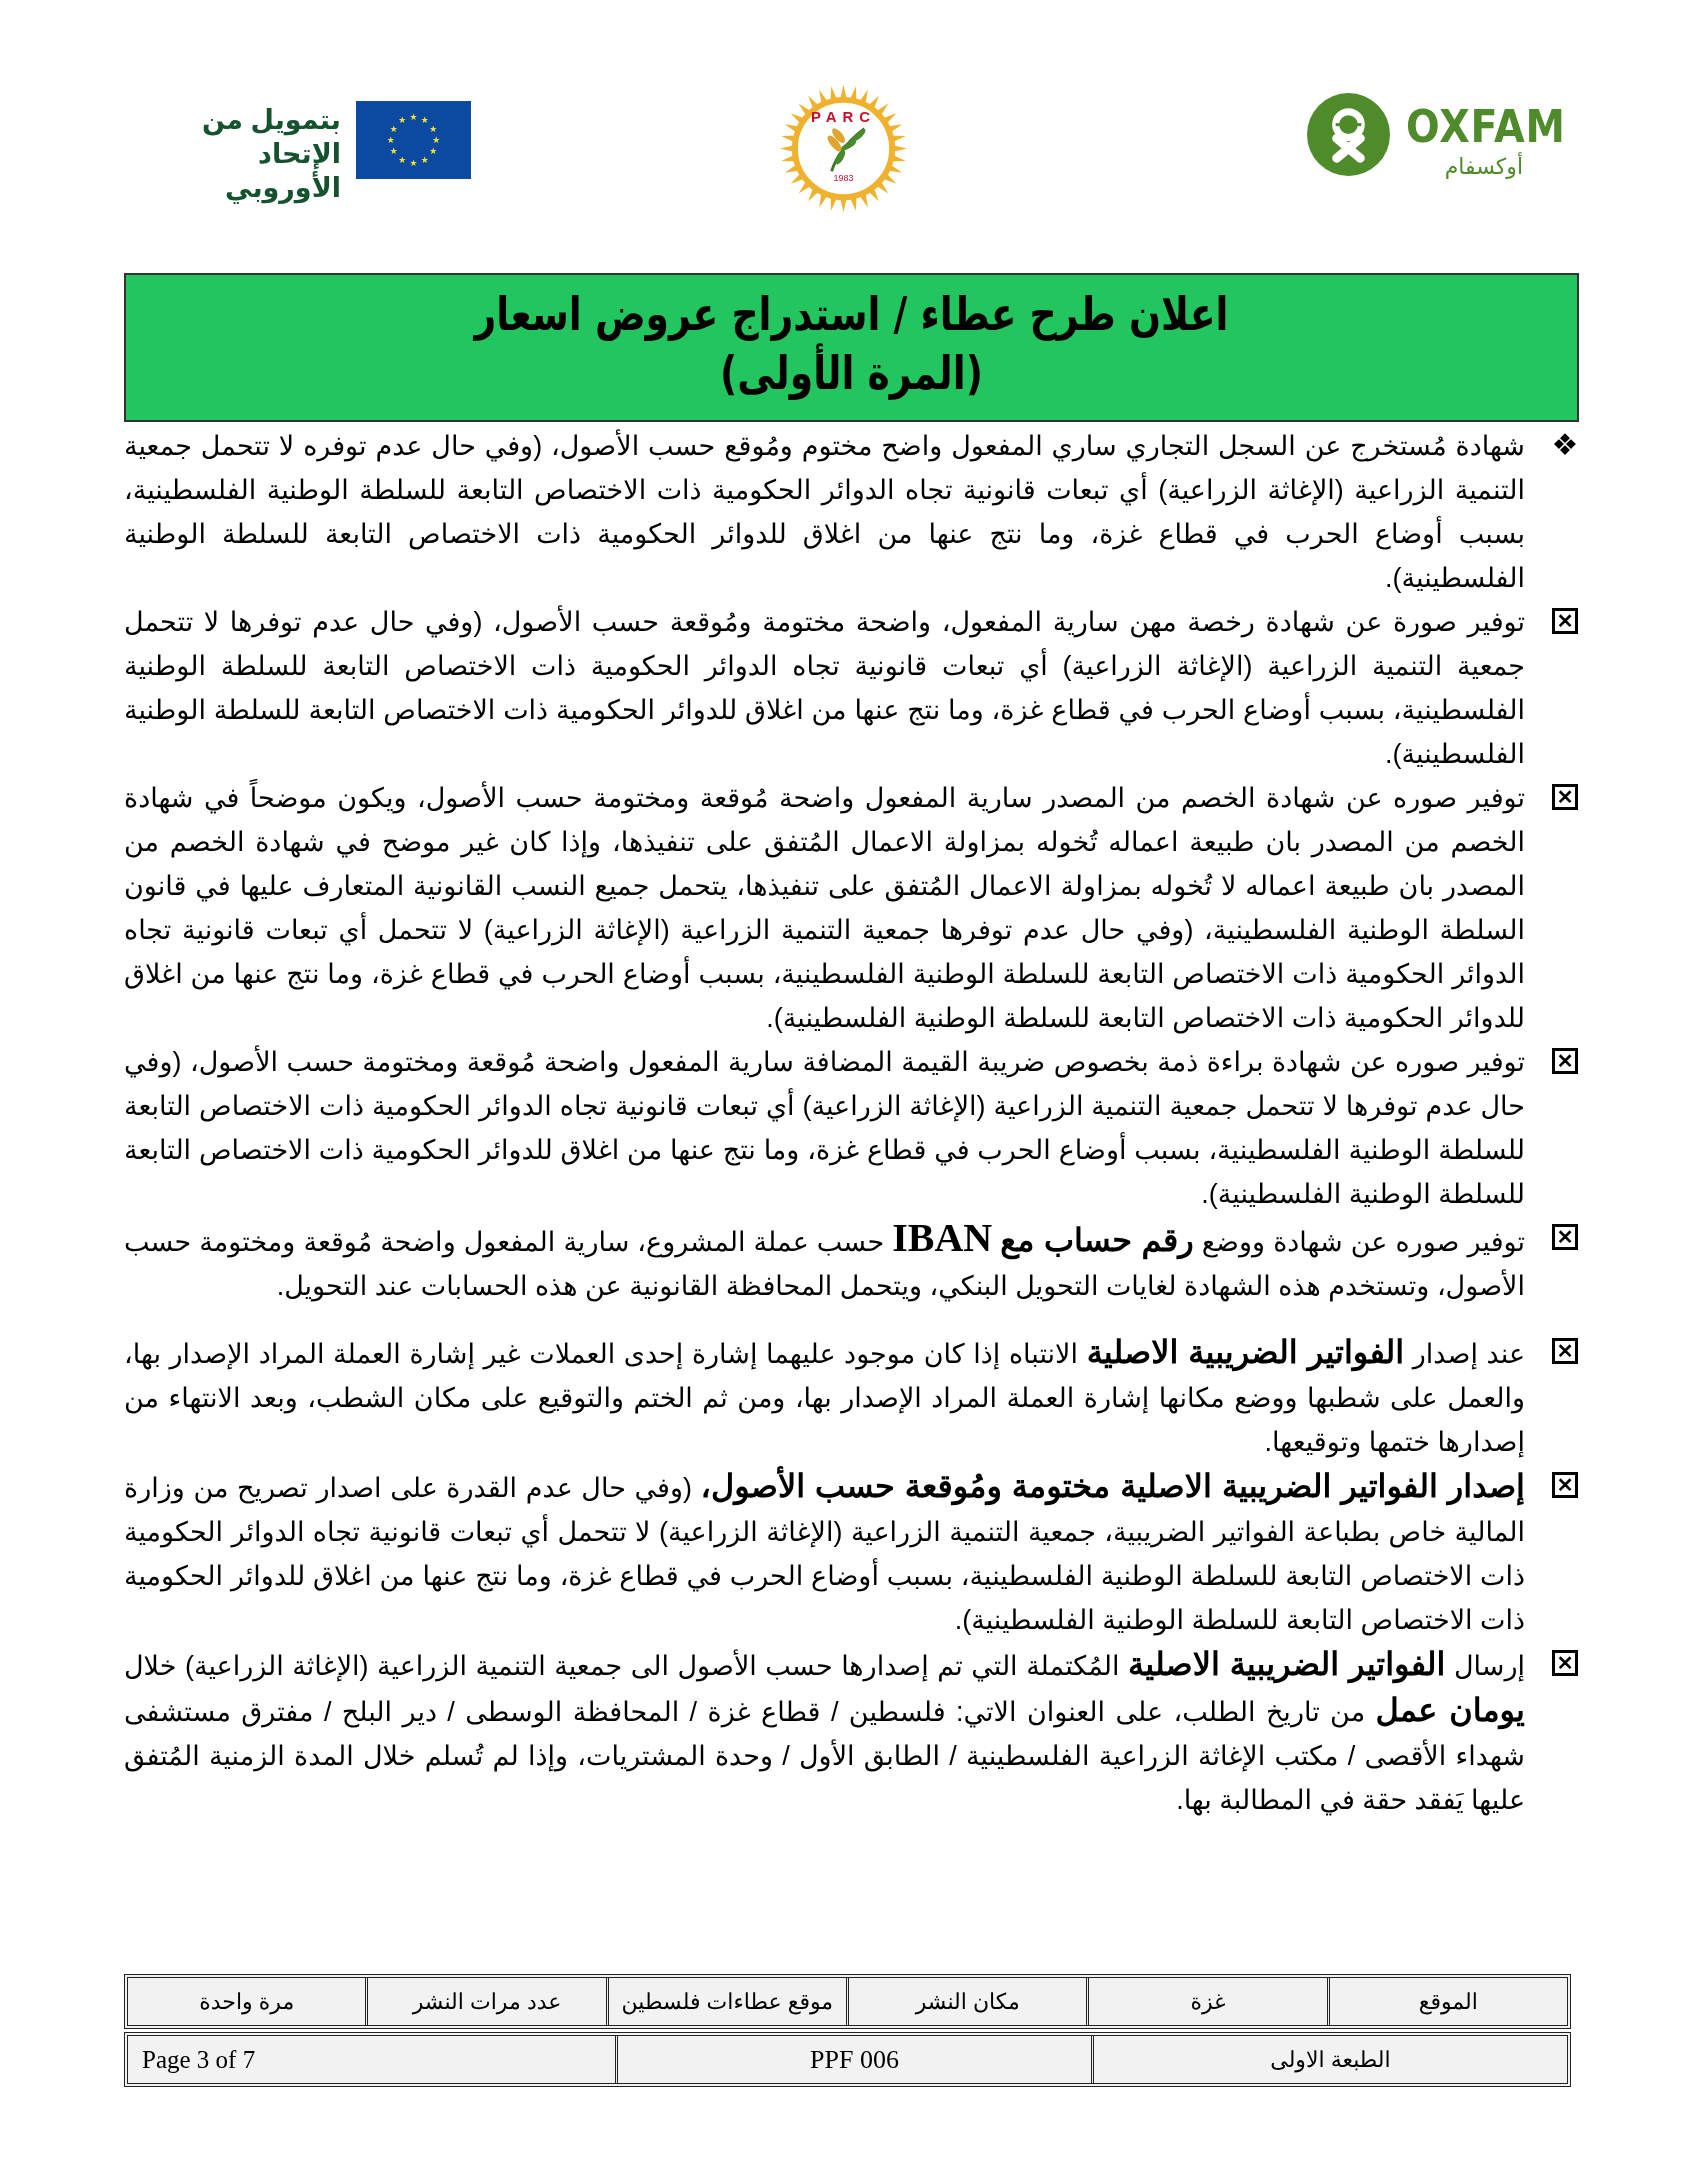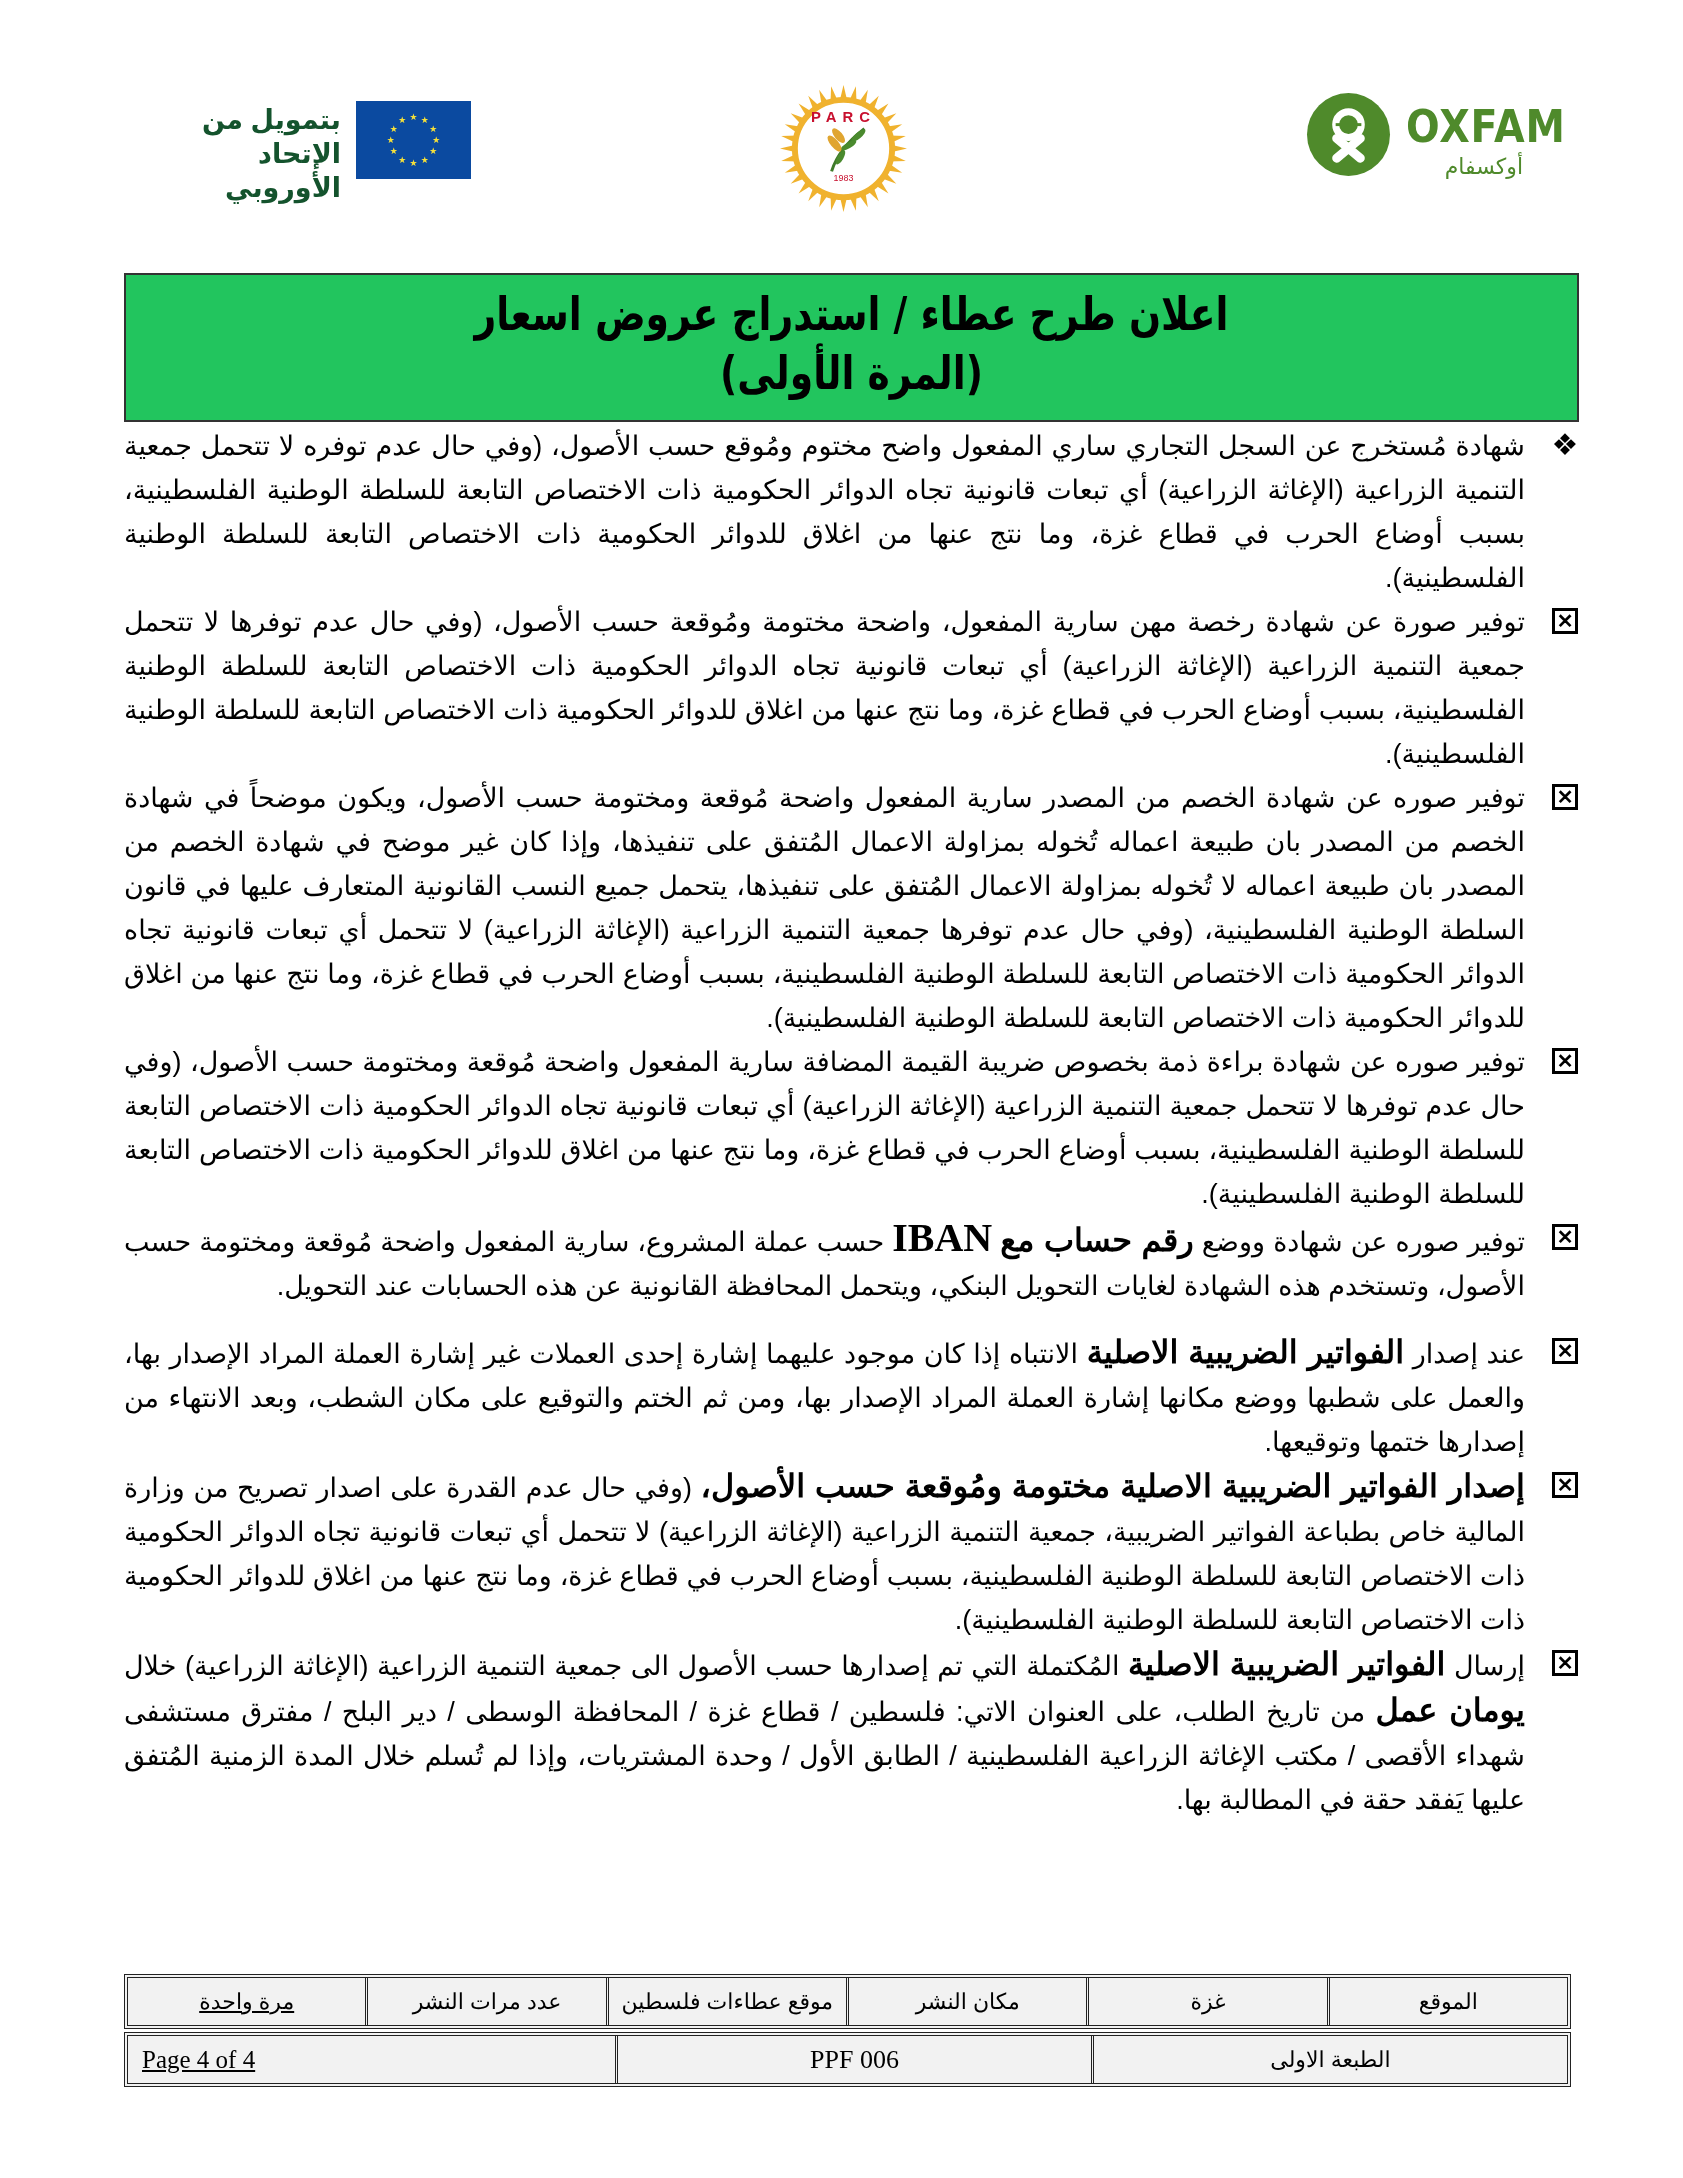--- a/index.html
+++ b/index.html
@@ -32,21 +32,21 @@
   .item b { font-weight: bold; }
   .item .big { font-size: 32px; }
   .item .iban { font-family: "Liberation Serif", serif; font-weight: bold; font-size: 40px; }
   .gap { height: 22px; }
 
   
   .foot { position: absolute; left: 124px; width: 1447px; border: 3px double #222; border-width: 4px; background: #f2f2f2; box-sizing: border-box; display: flex; direction: rtl; }
   .foot1 { top: 1974px; height: 55px; }
   .foot2 { top: 2032px; height: 55px; }
   .foot .cell { border-left: 3px double #222; display: flex; align-items: center; justify-content: center; font-size: 22px; font-family: "Liberation Sans", sans-serif; }
-  .foot .cell:last-child { border-left: none; text-decoration: underline; }
+  .foot .cell:last-child { border-left: none; }
   .foot1 .cell { width: 16.666%; }
   .foot2 .cell { width: 33.333%; }
   .foot2 .cell.page { justify-content: flex-start; padding-left: 14px; font-family: "Liberation Serif", serif; font-size: 25px; direction: ltr; }
   .foot2 .cell.code { font-family: "Liberation Serif", serif; font-size: 26px; }
 </style>
 </head>
 <body>
 
 <div class="logo-eu">
   <div class="eu-text">
@@ -177,15 +177,15 @@
   <div class="cell">الموقع</div>
   <div class="cell">غزة</div>
   <div class="cell">مكان النشر</div>
   <div class="cell">موقع عطاءات فلسطين</div>
   <div class="cell">عدد مرات النشر</div>
   <div class="cell">مرة واحدة</div>
 </div>
 <div class="foot foot2">
   <div class="cell">الطبعة الاولى</div>
   <div class="cell code">PPF 006</div>
-  <div class="cell page">Page 4 of 4</div>
+  <div class="cell page">Page 3 of 7</div>
 </div>
 
 
 </body></html>

